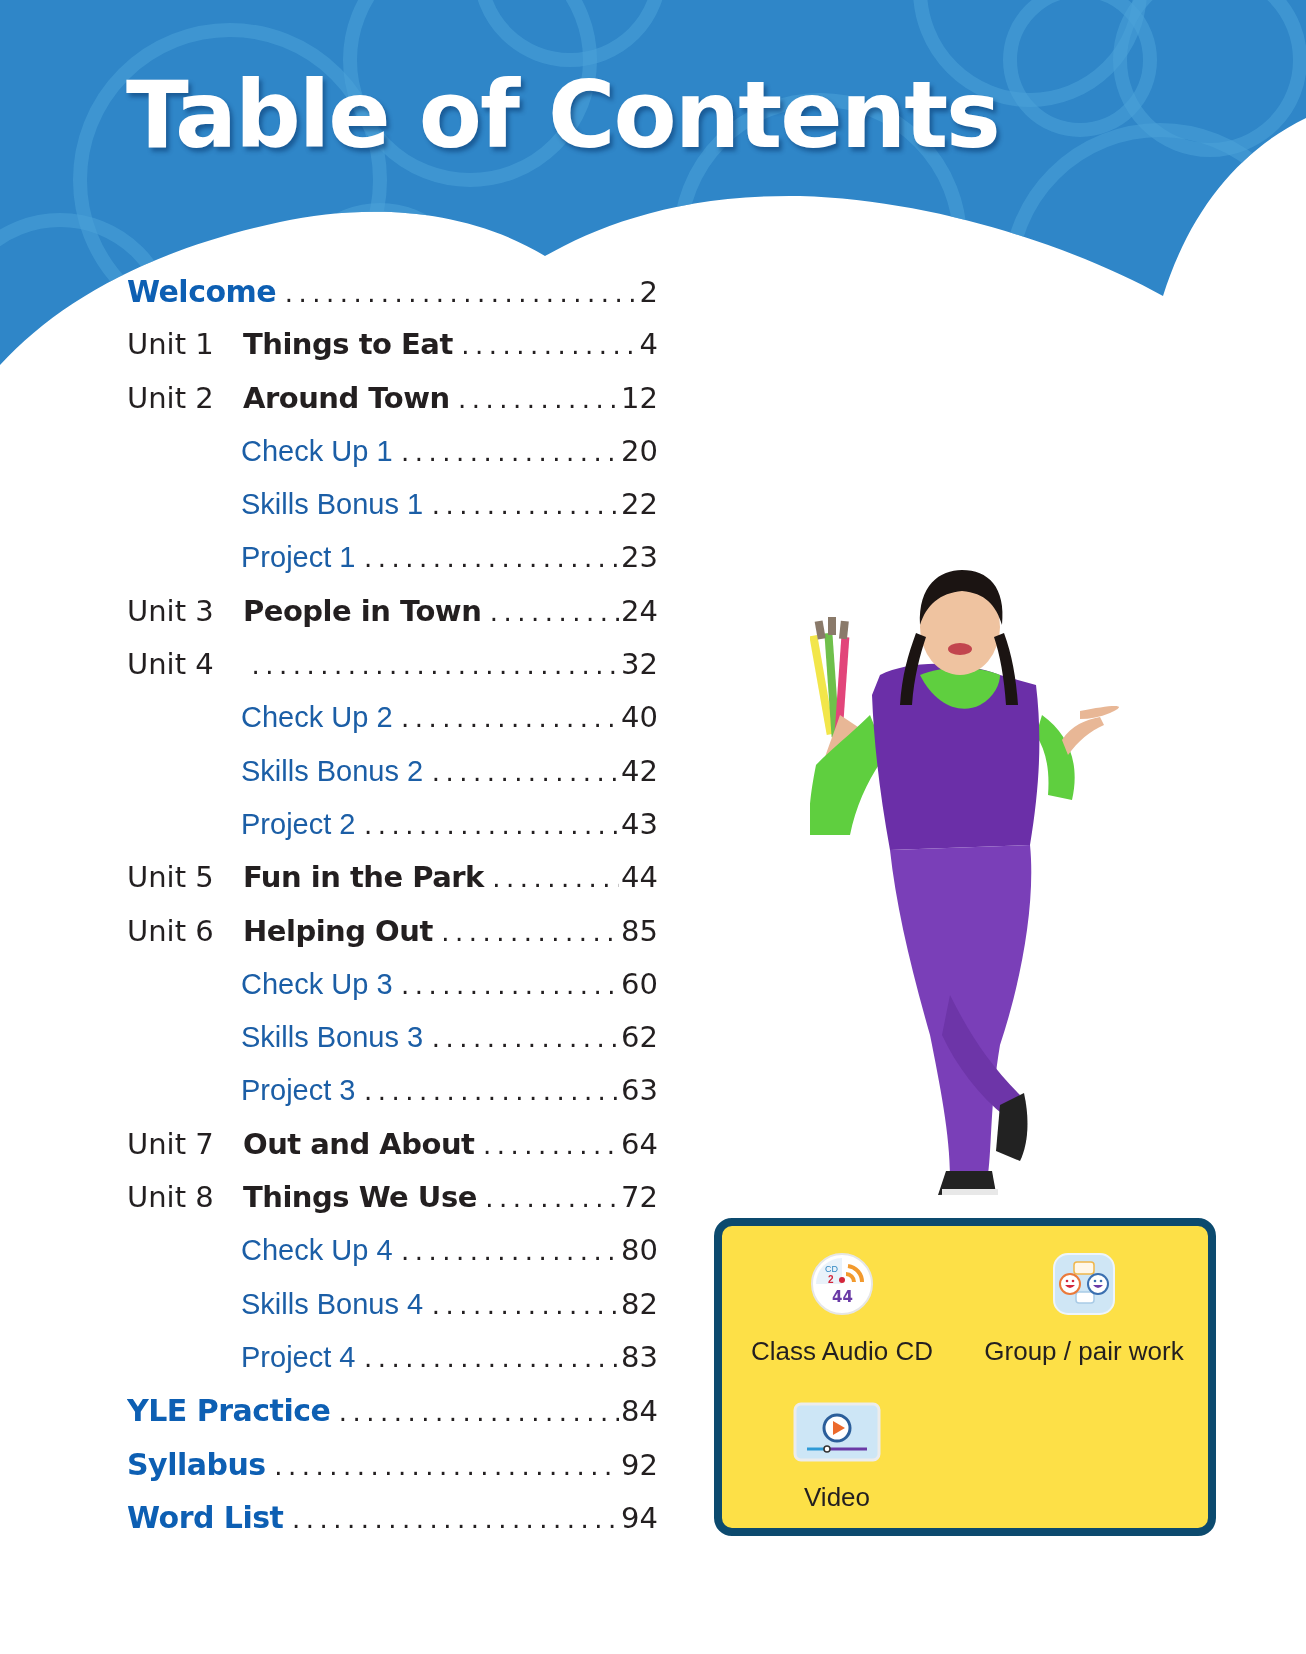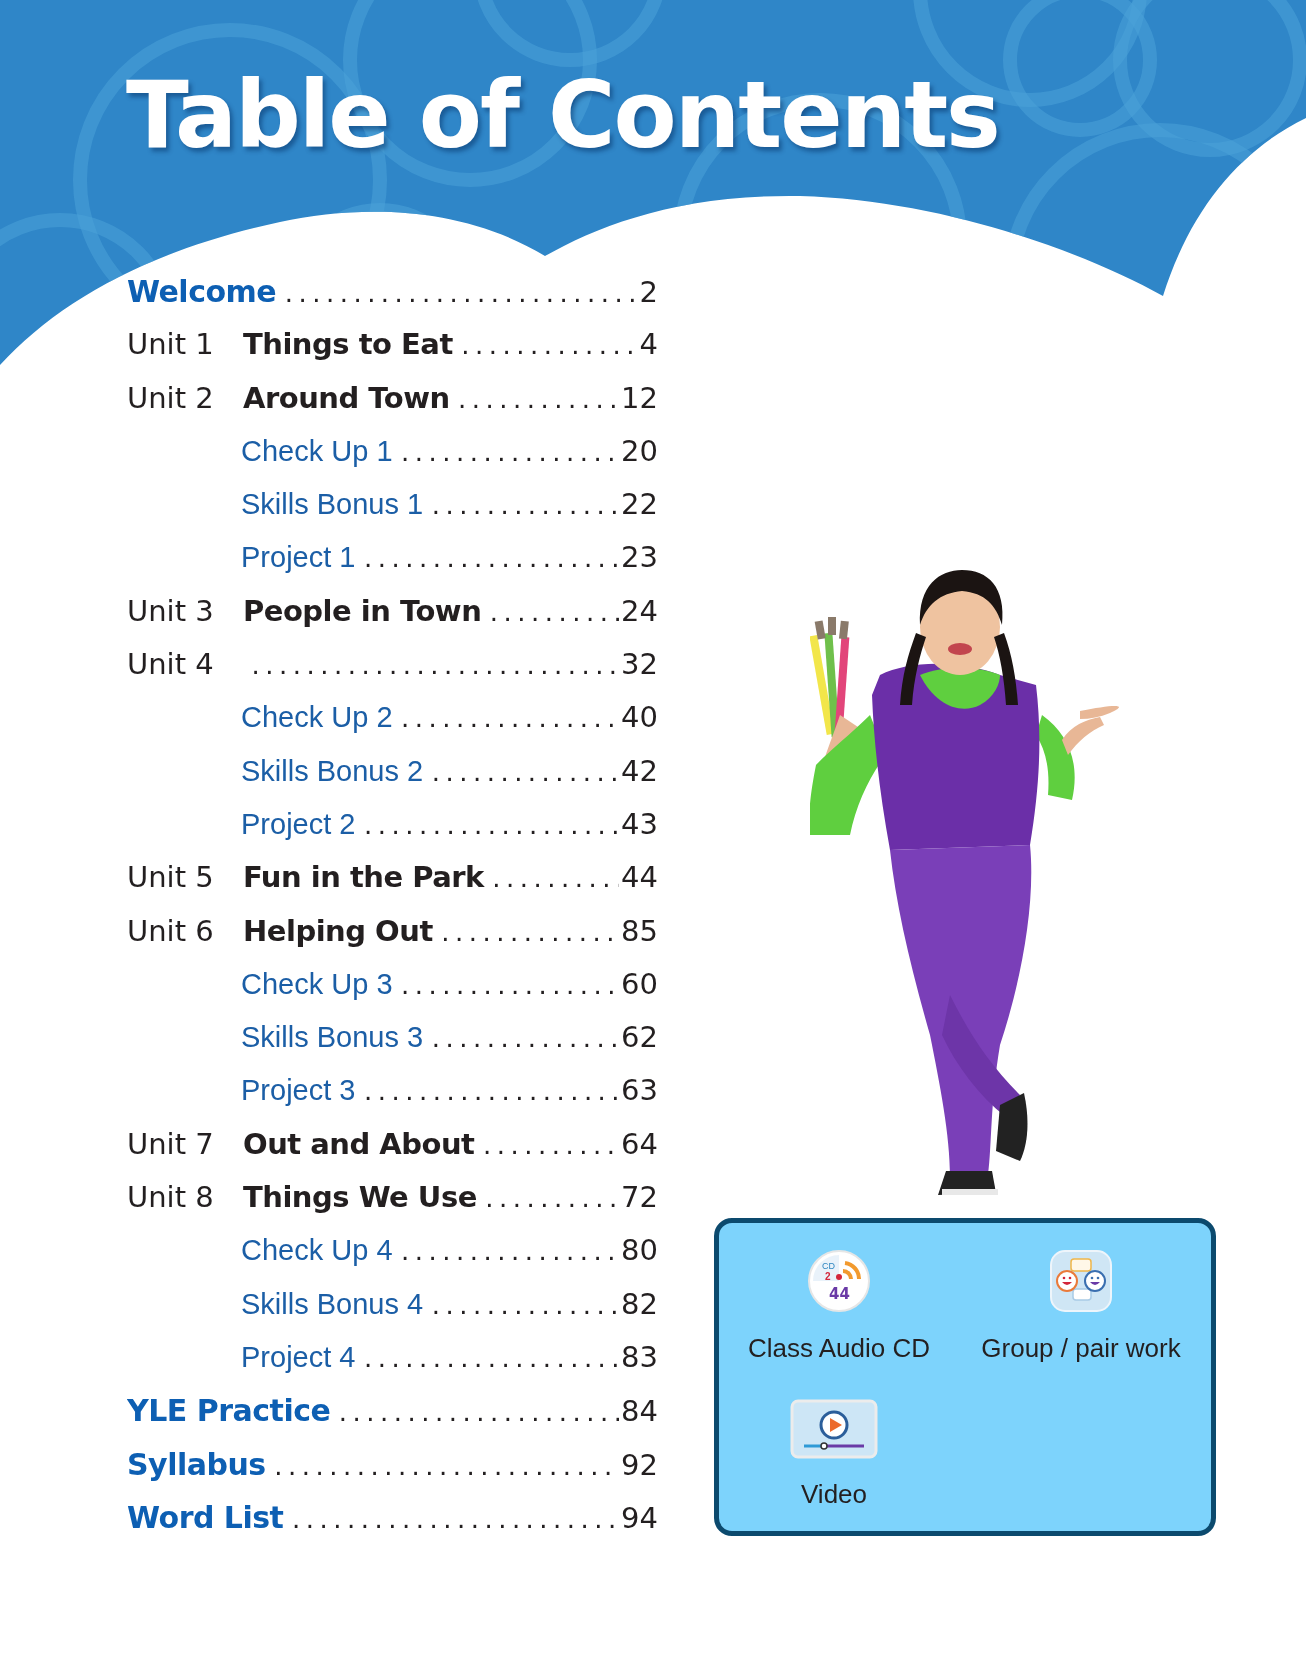--- a/index.html
+++ b/index.html
@@ -16,21 +16,21 @@
   .toc-row .title { flex: none; }
   .toc-row .dots { flex: 1 1 auto; overflow: hidden; font-family: "DejaVu Sans Mono", monospace; font-size: 22px; color: #231f20; letter-spacing: 0.5px; margin: 0 2px 0 6px; }
   .toc-row .page { flex: none; font-family: "DejaVu Sans", sans-serif; font-size: 29px; color: #231f20; text-align: right; }
   .kind-special .title { font-family: "DejaVu Sans", sans-serif; font-weight: bold; font-size: 30px; color: #0d5fb3; letter-spacing: -0.5px; }
   .kind-unit .title { font-family: "DejaVu Sans", sans-serif; font-weight: bold; font-size: 29px; color: #231f20; letter-spacing: -0.5px; }
   .kind-sub { padding-left: 114px; }
   .kind-sub .title { font-family: "Liberation Sans", sans-serif; font-size: 29px; color: #1b5ea6; }
   .girl { position: absolute; left: 810px; top: 565px; width: 370px; height: 660px; }
   .legend-box {
     position: absolute; left: 714px; top: 1218px; width: 502px; height: 318px;
-    border: 5px solid #0c4a6e; border-radius: 18px; box-sizing: border-box; background: #7dd3fc;
+    border: 8px solid #0c4a6e; border-radius: 18px; box-sizing: border-box; background: #fde047;
   }
   .legend-item { position: absolute; width: 250px; text-align: center; }
   .legend-item .icon { display: block; margin: 0 auto; }
   .legend-item .label { display: block; font-family: "Liberation Sans", sans-serif; font-size: 26px; color: #231f20; margin-top: 20px; }
 </style>
 </head>
 <body>
 
 <svg class="header-bg" viewBox="0 0 1306 380" xmlns="http://www.w3.org/2000/svg">
   <defs>

